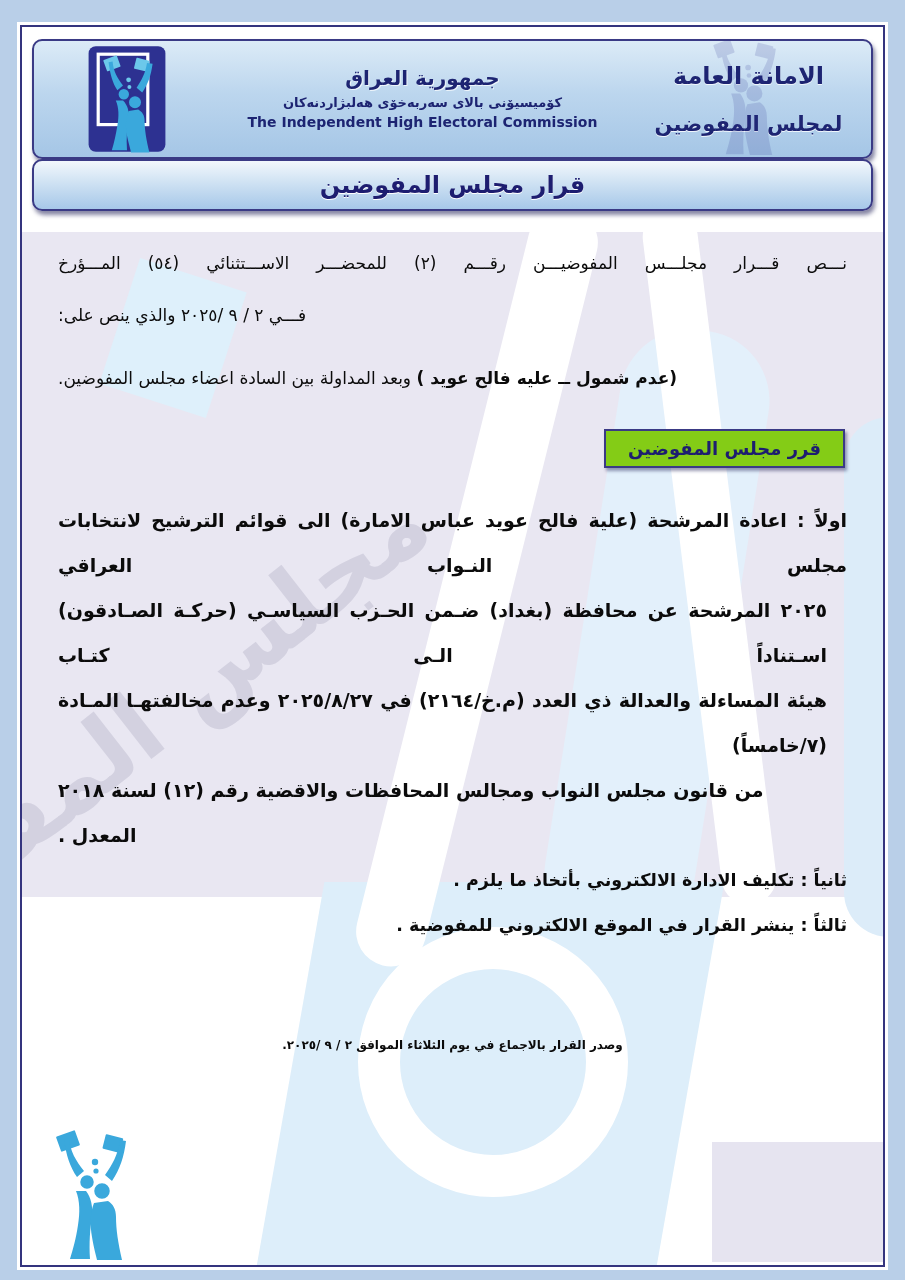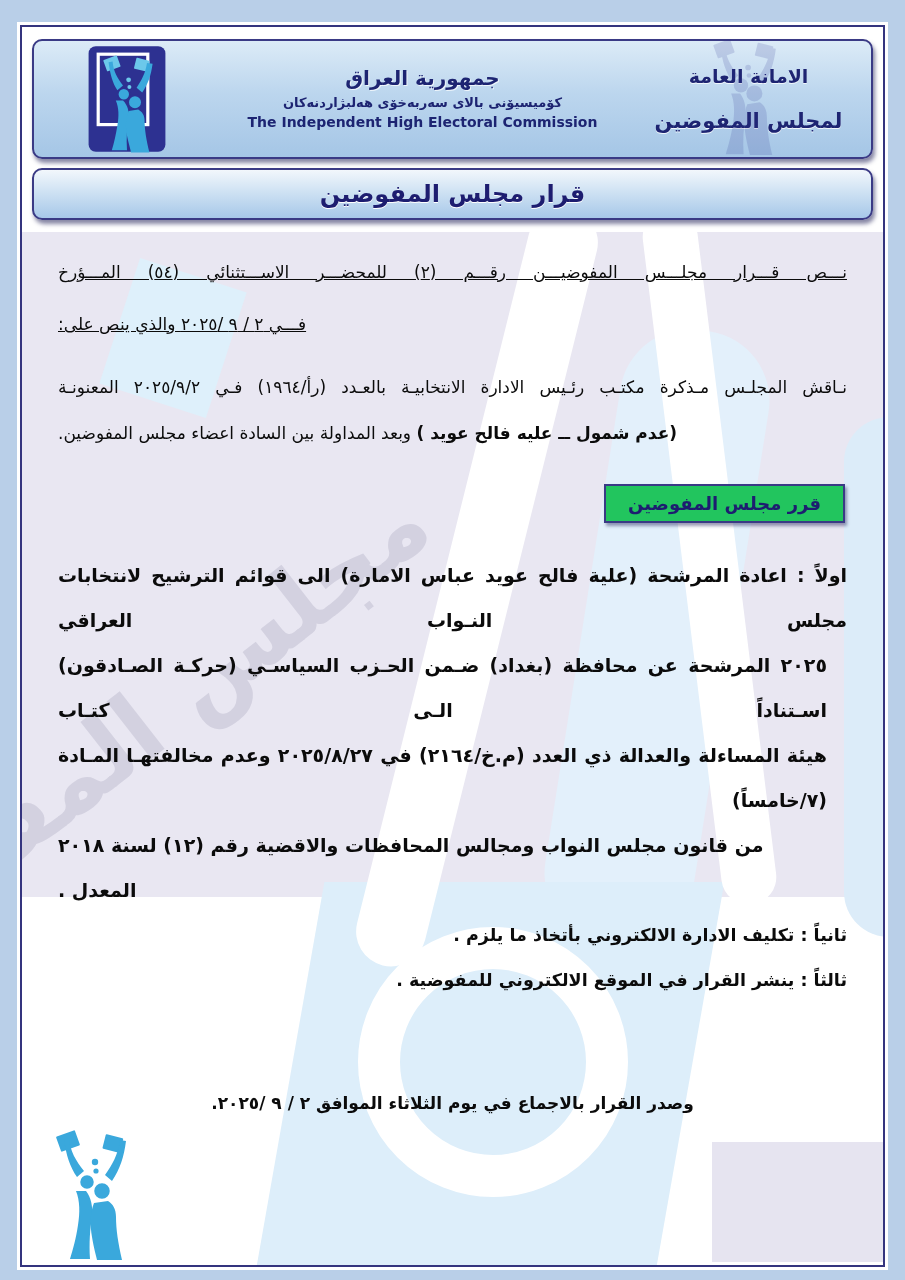--- a/index.html
+++ b/index.html
@@ -34,55 +34,55 @@
   }
   
   .header-box{
     position:relative;z-index:2;margin:12px 10px 0;height:120px;
     border:2px solid #3a3a85;border-radius:10px;
     background:linear-gradient(180deg,#dcebf7 0%,#bcd6ee 45%,#a5c6e6 100%);
     box-shadow:2px 4px 4px rgba(35,35,90,.55);
     display:flex;align-items:center;
   }
   .hdr-right{position:relative;width:245px;text-align:center;color:#1d2472;font-weight:bold;}
-  .hdr-right .l1{font-size:19px;margin-bottom:22px;text-shadow:0 1px 0 #f0f6fc;}
+  .hdr-right .l1{font-size:24px;margin-bottom:22px;text-shadow:0 1px 0 #f0f6fc;}
   .hdr-right .l2{font-size:21px;text-shadow:0 1px 0 #f0f6fc;}
   .hdr-right .faint-logo{position:absolute;left:50%;top:50%;transform:translate(-50%,-50%);opacity:.16;}
   .hdr-center{flex:1;text-align:center;color:#1d2472;line-height:1.15;}
   .hdr-center .c1{font-size:20px;font-weight:bold;text-shadow:1px 1px 0 #eef5fb;}
   .hdr-center .c2{font-size:21px;font-weight:bold;margin-top:2px;text-shadow:1px 1px 0 #eef5fb;}
   .hdr-center .c3{font-size:13px;font-weight:bold;margin-top:6px;}
   .hdr-center .c4{font-size:14px;font-weight:bold;margin-top:3px;direction:ltr;}
   .hdr-logo{width:185px;display:flex;justify-content:center;align-items:center;}
   
   .title-bar{
-    position:relative;z-index:2;margin:9px 10px 0;height:52px;
+    position:relative;z-index:2;margin:0 10px 0;height:52px;
     border:2px solid #3a3a85;border-radius:10px;
     background:linear-gradient(180deg,#f2f7fc 0%,#cfe2f3 45%,#a7c8e9 100%);
     box-shadow:2px 4px 4px rgba(35,35,90,.55);
     display:flex;align-items:center;justify-content:center;
     color:#1d1d70;font-size:24px;font-weight:bold;text-shadow:0 1px 0 #ffffff;
   }
   
   .doc-body{position:relative;z-index:2;padding:0 36px;color:#0b0b0b;}
-  .p-intro{margin-top:26px;font-size:17px;line-height:52px;text-decoration:underline;}
+  .p-intro{margin-top:26px;font-size:17px;line-height:52px;}
   .p-disc{margin-top:14px;font-size:17px;line-height:46px;}
   .line-j{text-align:justify;text-align-last:justify;}
   .line-r{text-align:left;}
   .b{font-weight:bold;}
   .badge{
     width:fit-content;margin:28px 2px 0 0;padding:7px 22px;
-    background:#22c55e;border:2px solid #3a3a85;
+    background:#84cc16;border:2px solid #3a3a85;
     font-size:18px;font-weight:bold;color:#1d1d70;
     box-shadow:2px 3px 3px rgba(35,35,90,.45);
   }
   .p-decision{margin-top:30px;font-size:19px;font-weight:bold;line-height:45px;}
   .indent{padding-right:20px;}
   .p-clause{font-size:17.5px;font-weight:bold;line-height:45px;text-align:right;}
-  .p-closing{margin-top:90px;font-size:17px;font-weight:bold;text-align:center;}
+  .p-closing{margin-top:90px;font-size:12px;font-weight:bold;text-align:center;}
   
   .footer-logo{position:absolute;z-index:2;left:14px;bottom:0;}
   svg .cyan{fill:#3aa8dc;}
   svg .cyan-light{fill:#6cc8ea;}
 </style>
 </head>
 <body>
 
 <div class="page">
   <div class="frame">
@@ -149,21 +149,20 @@
     </div>
 
     <div class="doc-body">
 
       <div class="p-intro">
         <div class="line-j">نـــص قـــرار مجلـــس المفوضيـــن رقـــم (٢) للمحضـــر الاســـتثنائي (٥٤) المـــؤرخ</div>
         <div class="line-r">فـــي ٢ / ٩ /٢٠٢٥ والذي ينص على:</div>
       </div>
 
       <div class="p-disc">
-        <div class="line-j">نـاقش المجلـس مـذكرة مكتـب رئـيس الادارة الانتخابيـة بالعـدد (رأ/١٩٦٤) فـي ٢٠٢٥/٩/٢ المعنونـة</div>
         <div class="line-r"><span class="b">(عدم شمول ــ عليه فالح عويد )</span><span> وبعد المداولة بين السادة اعضاء مجلس المفوضين.</span></div>
       </div>
 
       <div class="badge">قرر مجلس المفوضين</div>
 
       <div class="p-decision">
         <div class="line-j">اولاً : اعادة المرشحة (علية فالح عويد عباس الامارة) الى قوائم الترشيح لانتخابات مجلس النـواب العراقي</div>
         <div class="line-j indent">٢٠٢٥ المرشحة عن محافظة (بغداد) ضـمن الحـزب السياسـي (حركـة الصـادقون) اسـتناداً الـى كتـاب</div>
         <div class="line-j indent">هيئة المساءلة والعدالة ذي العدد (م.خ/٢١٦٤) في ٢٠٢٥/٨/٢٧ وعدم مخالفتهـا المـادة (٧/خامساً)</div>
         <div class="line-r indent">من قانون مجلس النواب ومجالس المحافظات والاقضية رقم (١٢) لسنة ٢٠١٨ المعدل .</div>

